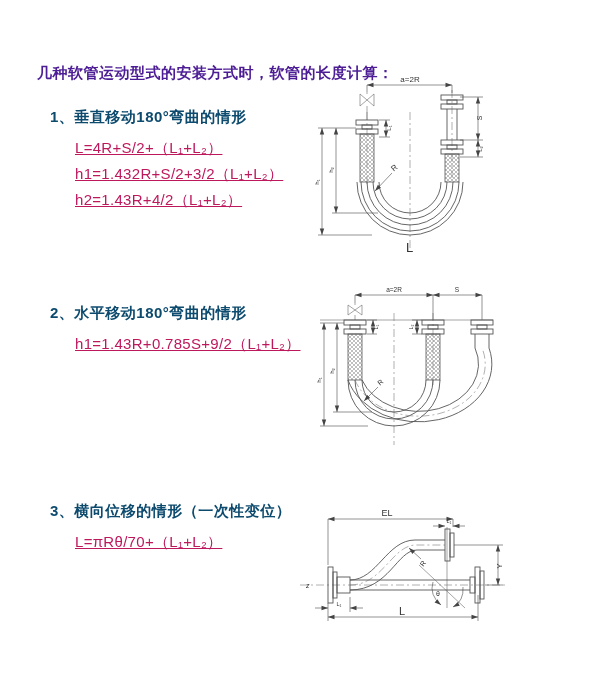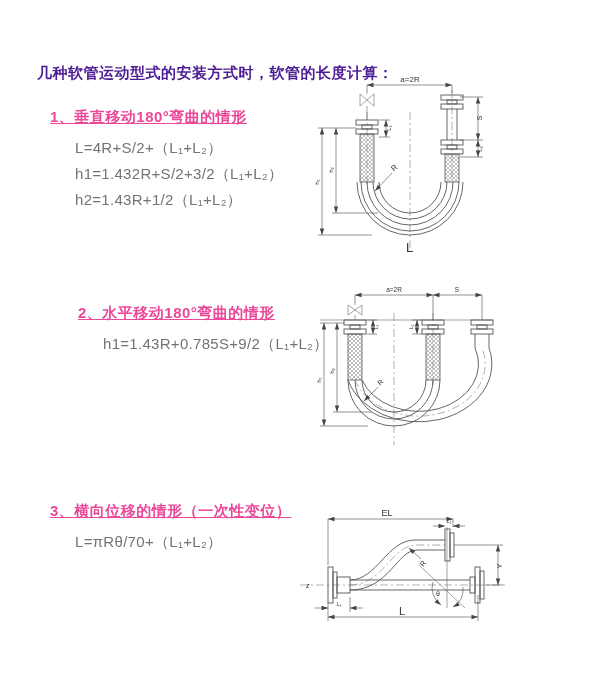--- a/index.html
+++ b/index.html
@@ -2,23 +2,23 @@
 <html><head>
 <meta charset="utf-8">
 <style>
   html,body{margin:0;padding:0;background:#f2f2f2;}
   #page{position:relative;width:600px;height:675px;background:#ffffff;
         font-family:"Liberation Sans","DejaVu Sans",sans-serif;color:#2b2b2b;
         overflow:hidden;border-bottom:2px solid #d8d8d8;}
   .title{position:absolute;left:37px;top:28px;font-size:15px;font-weight:700;
          letter-spacing:0.5px;color:#4c1d95;margin-top:36px;}
   .section{position:absolute;left:50px;width:275px;}
-  .sec-heading{font-size:15px;font-weight:700;color:#ec4899;letter-spacing:0.5px;text-decoration:underline;}
+  .sec-heading{font-size:15px;font-weight:700;color:#0c4a6e;letter-spacing:0.5px;}
   .formulas{margin-left:25px;margin-top:8px;}
-  .formula{font-size:15px;line-height:26px;color:#737373;letter-spacing:0.3px;white-space:nowrap;}
+  .formula{font-size:15px;line-height:26px;color:#be185d;letter-spacing:0.3px;white-space:nowrap;text-decoration:underline;}
   svg{position:absolute;overflow:visible;}
   .ln{stroke:#555;fill:none;stroke-width:0.9;}
   .thin{stroke:#6a6a6a;fill:none;stroke-width:0.6;}
   .dim{stroke:#4a4a4a;fill:none;stroke-width:0.6;}
   .cl{stroke:#707070;fill:none;stroke-width:0.55;stroke-dasharray:8 3 2 3;}
   .hatchfill{fill:url(#hatch);stroke:#555;stroke-width:0.8;}
   text.lbl{fill:#333;font-family:"Liberation Sans","DejaVu Sans",sans-serif;}
   .defsvg{position:absolute;width:0;height:0;}
 </style>
 </head>
@@ -40,25 +40,25 @@
     </defs>
   </svg>
 
   <div class="title">几种软管运动型式的安装方式时，软管的长度计算：</div>
 
   <div class="section" style="top:108px;">
     <div class="sec-heading">1、垂直移动180°弯曲的情形</div>
     <div class="formulas">
       <div class="formula">L=4R+S/2+（L₁+L₂）</div>
       <div class="formula">h1=1.432R+S/2+3/2（L₁+L₂）</div>
-      <div class="formula">h2=1.43R+1/2（L₁+L₂）</div>
+      <div class="formula">h2=1.43R+4/2（L₁+L₂）</div>
     </div>
   </div>
 
-  <div class="section" style="top:304px;margin-left:28px;">
+  <div class="section" style="top:304px;">
     <div class="sec-heading">2、水平移动180°弯曲的情形</div>
     <div class="formulas">
       <div class="formula">h1=1.43R+0.785S+9/2（L₁+L₂）</div>
     </div>
   </div>
 
   <div class="section" style="top:502px;">
     <div class="sec-heading">3、横向位移的情形（一次性变位）</div>
     <div class="formulas">
       <div class="formula">L=πRθ/70+（L₁+L₂）</div>

